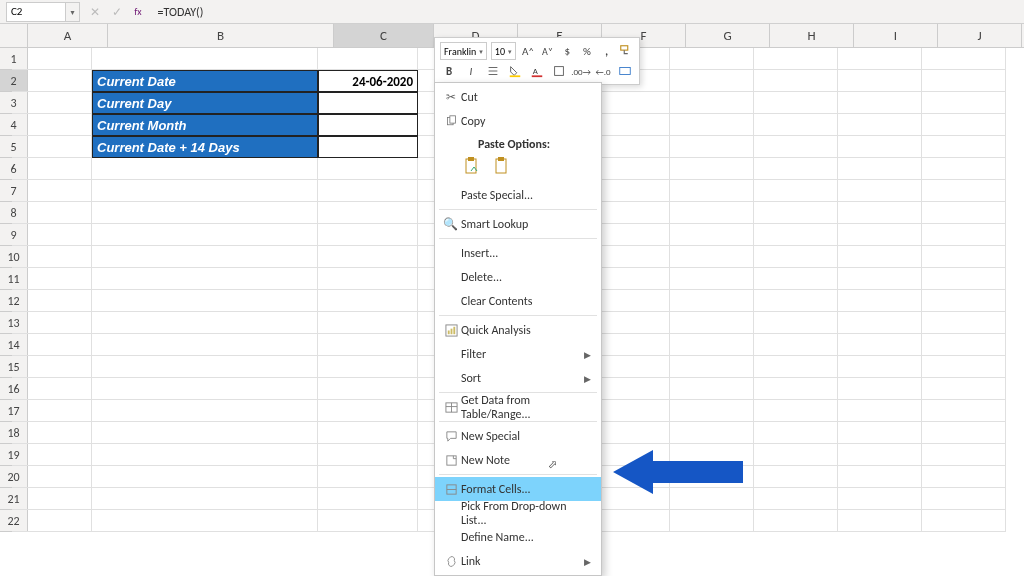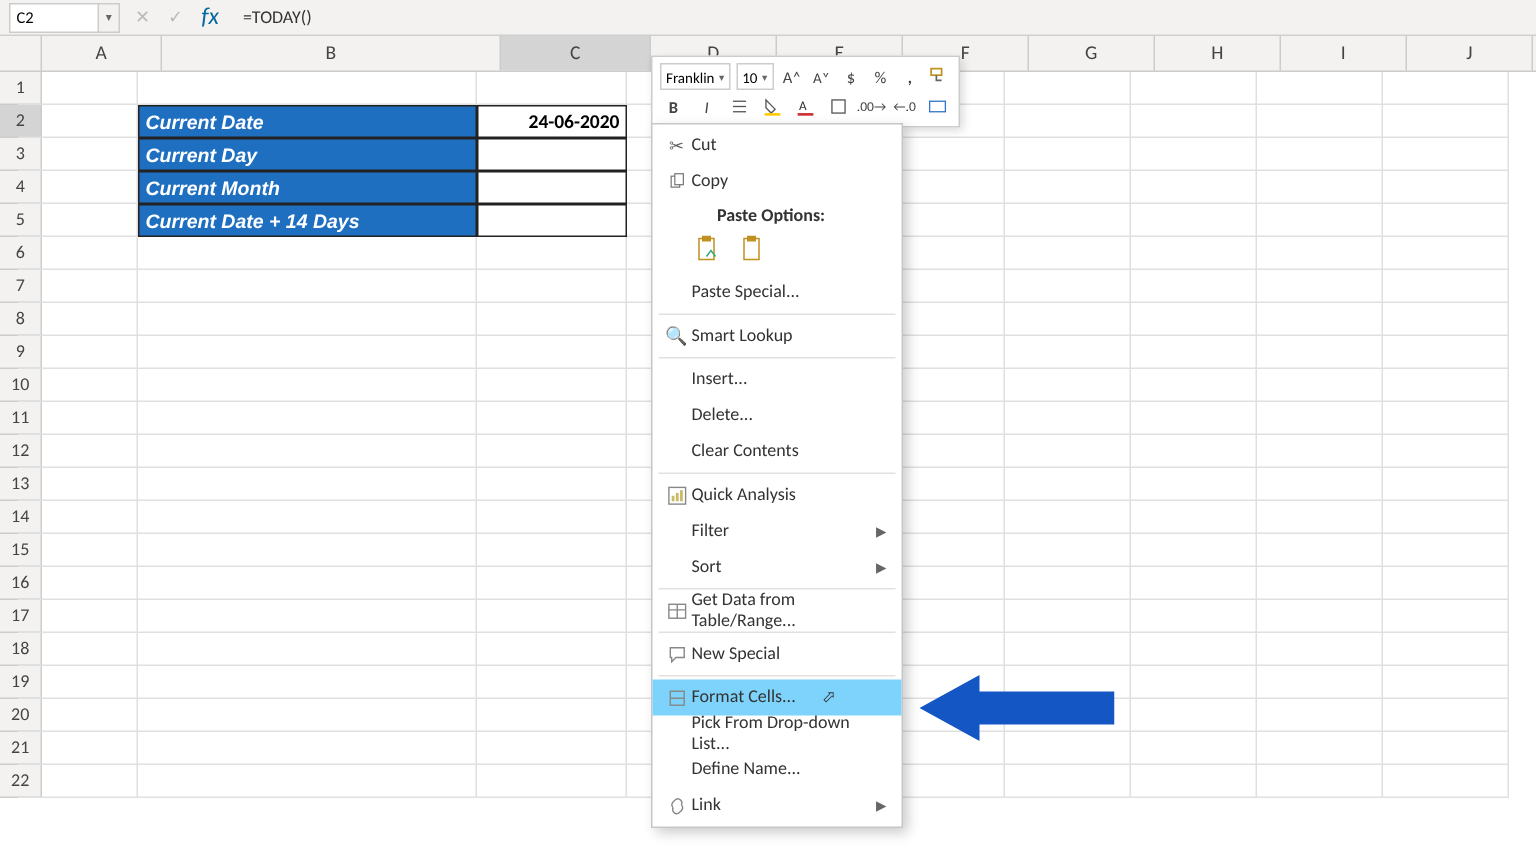--- a/index.html
+++ b/index.html
@@ -1,21 +1,21 @@
 <!DOCTYPE html>
 <html><head>
 <meta charset="utf-8">
 <style>
   * { box-sizing: border-box; margin: 0; padding: 0; }
   body { font-family: "Segoe UI", Calibri, Arial, sans-serif; background: #fff; width: 1024px; height: 576px; overflow: hidden; position: relative; }
   .formula-bar { height: 24px; background: #f3f2f1; border-bottom: 1px solid #d0d0d0; display: flex; align-items: center; font-size: 12px; }
   .name-box { width: 60px; height: 20px; background: #fff; border: 1px solid #ccc; margin-left: 6px; padding: 1px 4px; font-size: 11px; display:flex; align-items:center; }
   .name-box-dd { width:14px; height:20px; border:1px solid #ccc; border-left:none; display:flex; align-items:center; justify-content:center; color:#666; font-size:8px;}
   .fb-icons { display:flex; align-items:center; margin: 0 10px; gap:12px; color:#888; font-size:12px;}
-  .fx { font-style: italic; font-size: 16px; color:#0369a1; }
+  .fx { font-size: 10px; color:#701a75; }
   .formula-input { flex:1; padding: 2px 6px; font-size: 12px; color:#333; }
   .grid { position: relative; }
   .corner { position:absolute; left:0; top:0; width:28px; height:24px; background:#f3f2f1; border-right:1px solid #ccc; border-bottom:1px solid #ccc; }
   .col-headers { position:absolute; left:28px; top:0; right:0; height:24px; display:flex; background:#f3f2f1; border-bottom:1px solid #ccc; }
   .col-h { border-right:1px solid #ccc; text-align:center; font-size:13px; color:#444; line-height:24px; }
   .row-headers { position:absolute; left:0; top:24px; width:28px; }
   .row-h { height:22px; border-bottom:1px solid #ccc; border-right:1px solid #ccc; text-align:center; font-size:12px; color:#444; line-height:22px; background:#f3f2f1; }
   .row-h.sel { background:#d4d4d4; }
   .cells { position:absolute; left:12px; top:24px; }
   .row { display:flex; height:22px; }
@@ -522,20 +522,29 @@
   </div>
   <div class="cm-sep"></div>
   <div class="cm-item">
     <span class="cm-ico">
         <svg viewBox="0 0 14 14" width="13" height="13">
           <path d="M2 2 h10 v7 h-6 l-3 3 v-3 h-1 z" fill="none" stroke="#888"></path>
         </svg>
       </span>
     <span class="cm-label">New Special</span>
   </div>
+  <div class="cm-item">
+    <span class="cm-ico">
+        <svg viewBox="0 0 14 14" width="13" height="13">
+          <rect x="2" y="2" width="10" height="10" fill="none" stroke="#888"></rect>
+          <path d="M9 2 v3 h3" fill="none" stroke="#888"></path>
+        </svg>
+      </span>
+    <span class="cm-label">New Note</span>
+  </div>
   <div class="cm-sep"></div>
   <div class="cm-item hover">
     <span class="cm-ico">
         <svg viewBox="0 0 14 14" width="13" height="13">
           <rect x="2" y="2" width="10" height="10" fill="none" stroke="#888"></rect>
           <line x1="2" y1="7" x2="12" y2="7" stroke="#888"></line>
         </svg>
       </span>
     <span class="cm-label">Format Cells...</span>
   </div>

